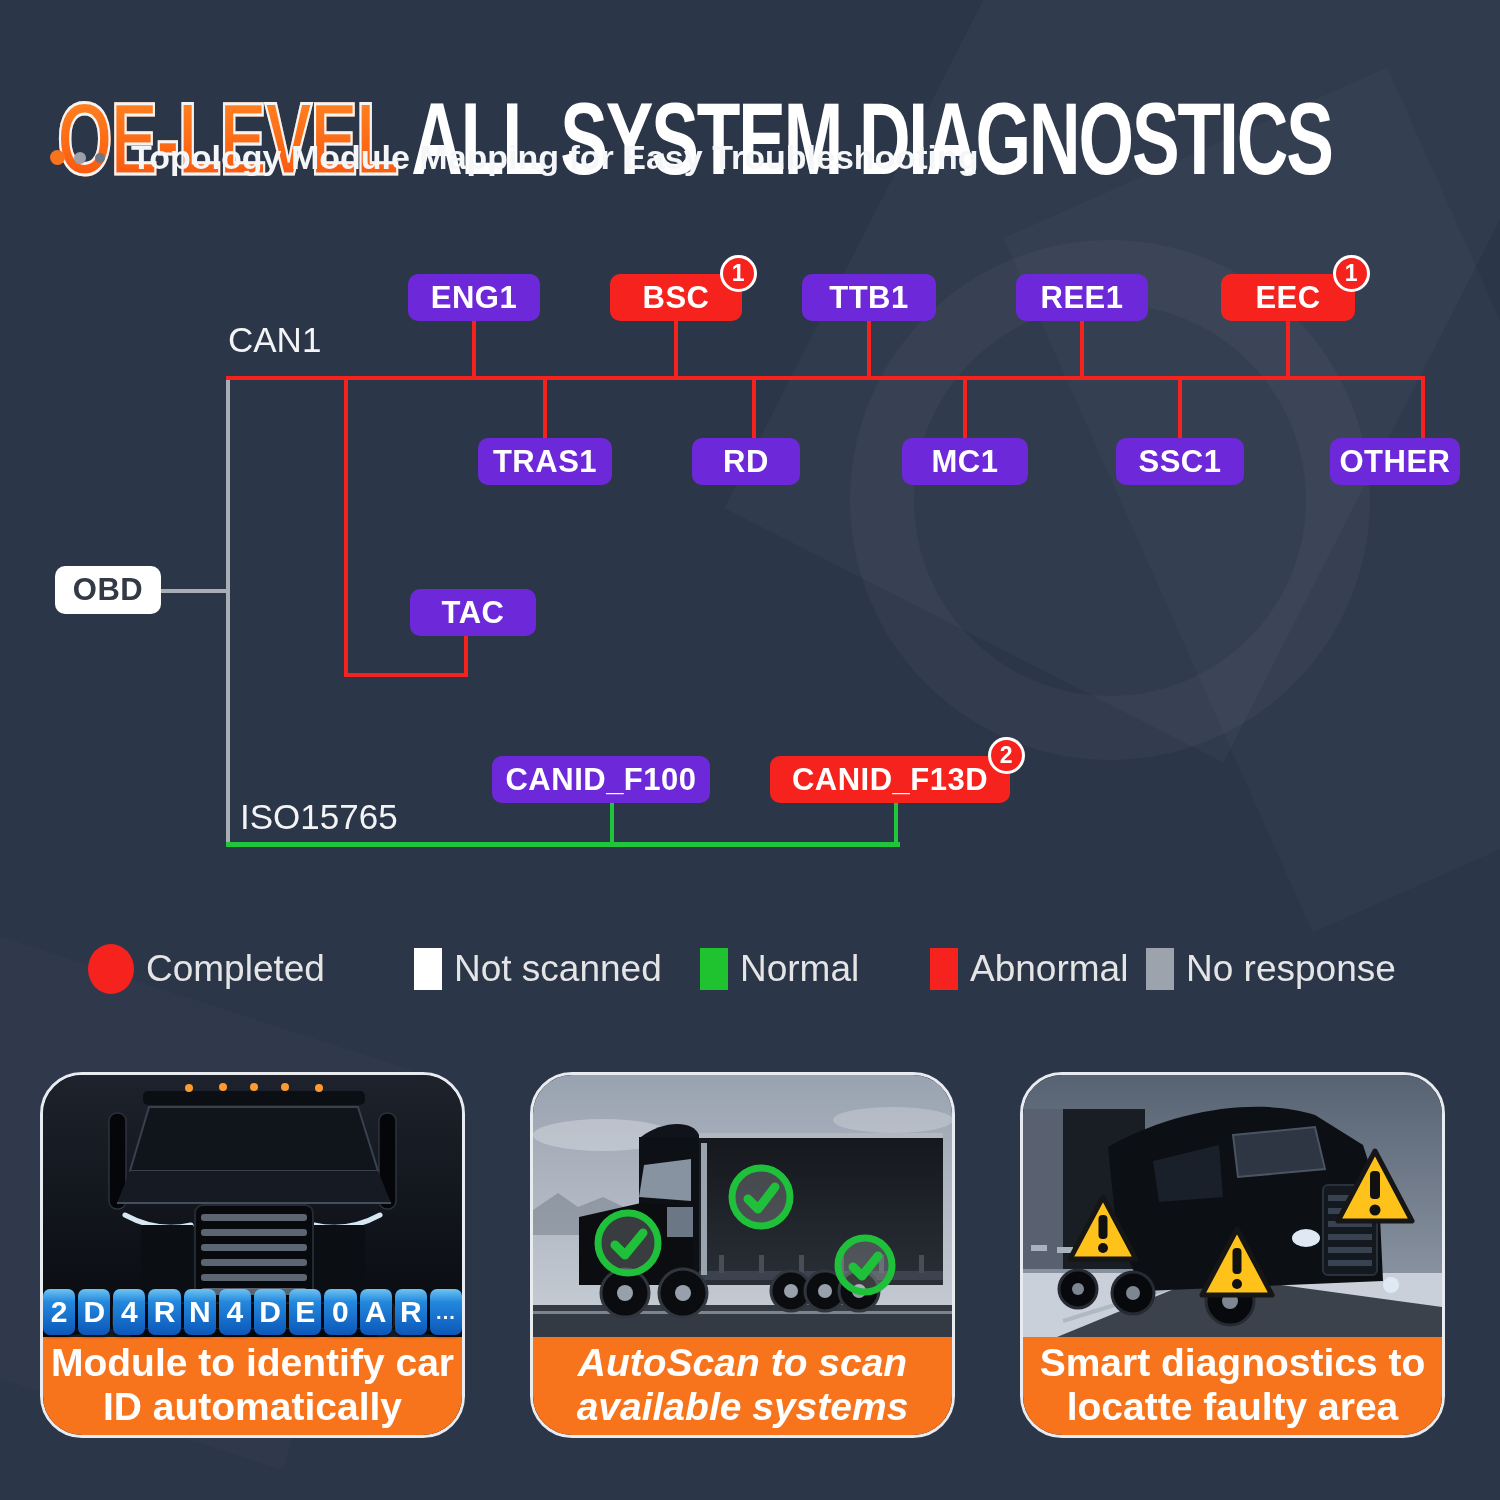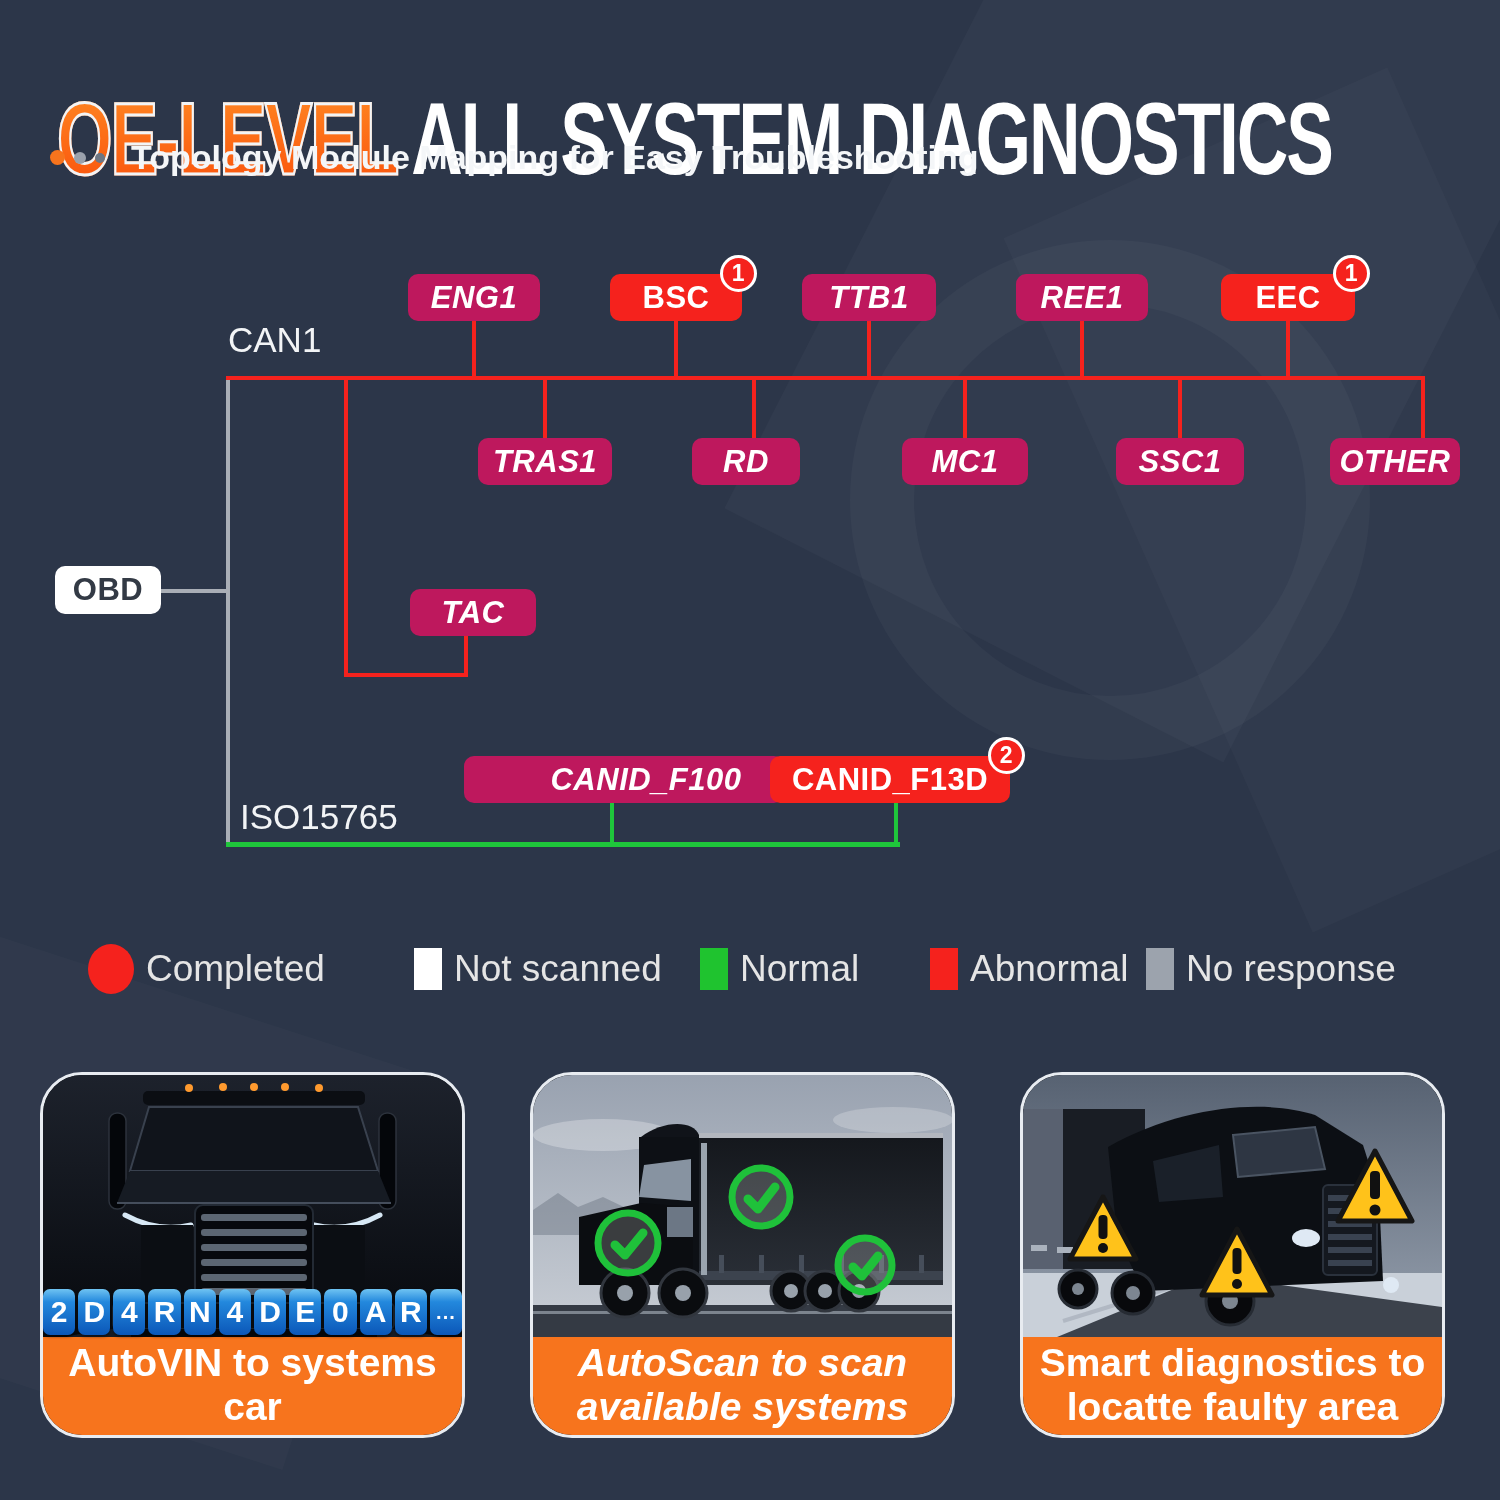--- a/index.html
+++ b/index.html
@@ -25,21 +25,21 @@
   .dot2{width:12px;height:12px;background:#9aa1ac;}
   .dot3{width:10px;height:10px;background:#6e7683;margin-right:26px;}
 
   
   .line{position:absolute;}
   .red-l{background:#F5221D;}
   .gray-l{background:#A9AEB6;}
   .green-l{background:#1FC63B;}
   .node{position:absolute;height:47px;border-radius:10px;display:flex;align-items:center;justify-content:center;
         font-size:31px;font-weight:700;color:#fff;letter-spacing:0.5px;}
-  .n-green{background:#be185d;font-style:italic;}
+  .n-green{background:#6d28d9;}
   .n-red{background:#F5221D;}
   .n-white{background:#ffffff;color:#333a45;}
   .badge{position:absolute;top:-19px;right:-15px;width:37px;height:37px;border-radius:50%;
          background:#F5221D;border:3px solid #fff;color:#fff;font-size:23px;font-weight:700;
          display:flex;align-items:center;justify-content:center;box-sizing:border-box;}
   .bus-label{position:absolute;font-size:35px;font-weight:500;color:#f2f4f6;}
 
   
   .legend-item{position:absolute;display:flex;align-items:center;}
   .legend-label{font-size:37px;font-weight:500;color:#e5e5e5;}
@@ -138,21 +138,21 @@
   <div class="line red-l" style="left:344px;top:673px;width:124px;height:4px;"></div>
   <div class="line red-l" style="left:464px;top:636px;width:4px;height:41px;"></div>
   <div class="node n-green" style="left:410px;top:589px;width:126px;">
       <span>TAC</span>
     </div>
 
   <div class="bus-label" style="left:240px;top:797px;">ISO15765</div>
   <div class="line green-l" style="left:226px;top:842px;width:674px;height:5px;"></div>
   <div class="line green-l" style="left:610px;top:803px;width:4px;height:39px;"></div>
   <div class="line green-l" style="left:894px;top:803px;width:4px;height:39px;"></div>
-  <div class="node n-green" style="left:464px;top:756px;width:276px;padding-left:44px;">
+  <div class="node n-green" style="left:492px;top:756px;width:218px;">
       <span>CANID_F100</span>
     </div>
   <div class="node n-red" style="left:770px;top:756px;width:240px;border-radius:10px;">
       <span>CANID_F13D</span>
       <span class="badge">2</span>
     </div>
 
   <div class="legend-item" style="left:88px;top:944px;">
     <span class="sw sw-circle"></span>
     <span class="legend-label">Completed</span>
@@ -221,21 +221,21 @@
       <span class="vin-box">N</span>
       <span class="vin-box">4</span>
       <span class="vin-box">D</span>
       <span class="vin-box">E</span>
       <span class="vin-box">0</span>
       <span class="vin-box">A</span>
       <span class="vin-box">R</span>
       <span class="vin-box vin-more">...</span>
     </div>
     <div class="caption">
-      <div>AutoVIN to systems car</div>
+      <div>Module to identify car</div>
       <div>ID automatically</div>
     </div>
   </div>
 
   <div class="card" style="left:530px;font-style:italic;">
     <svg width="419" height="276" viewBox="0 0 419 276">
       <defs>
         <linearGradient id="c2sky" x1="0" y1="0" x2="0" y2="1">
           <stop offset="0" stop-color="#99a2b0"></stop>
             <stop offset="1" stop-color="#ccd1d8"></stop>

